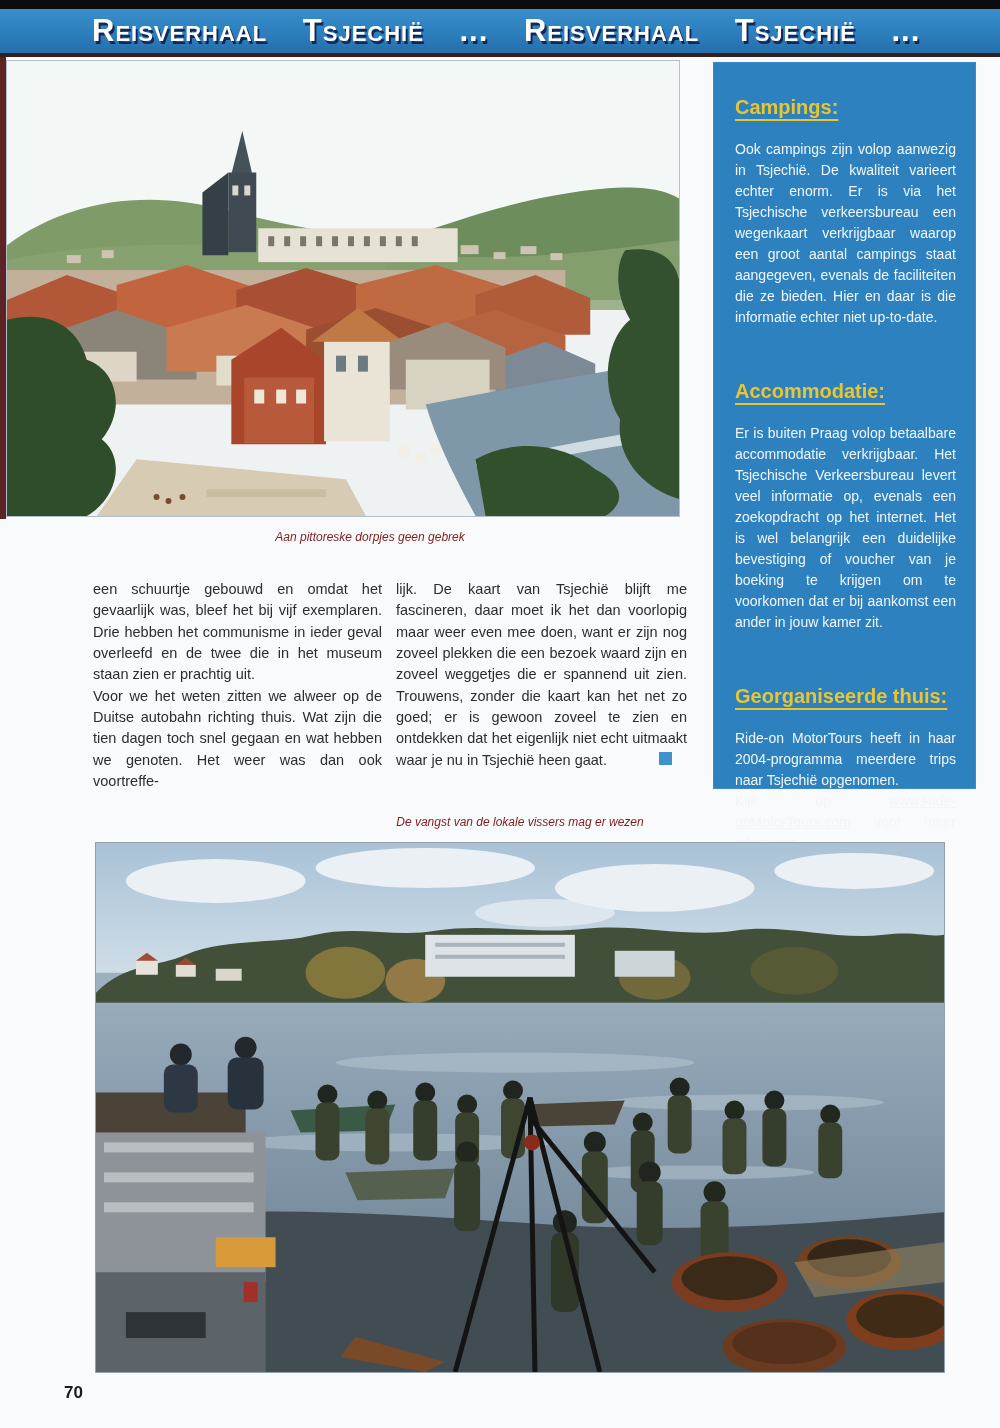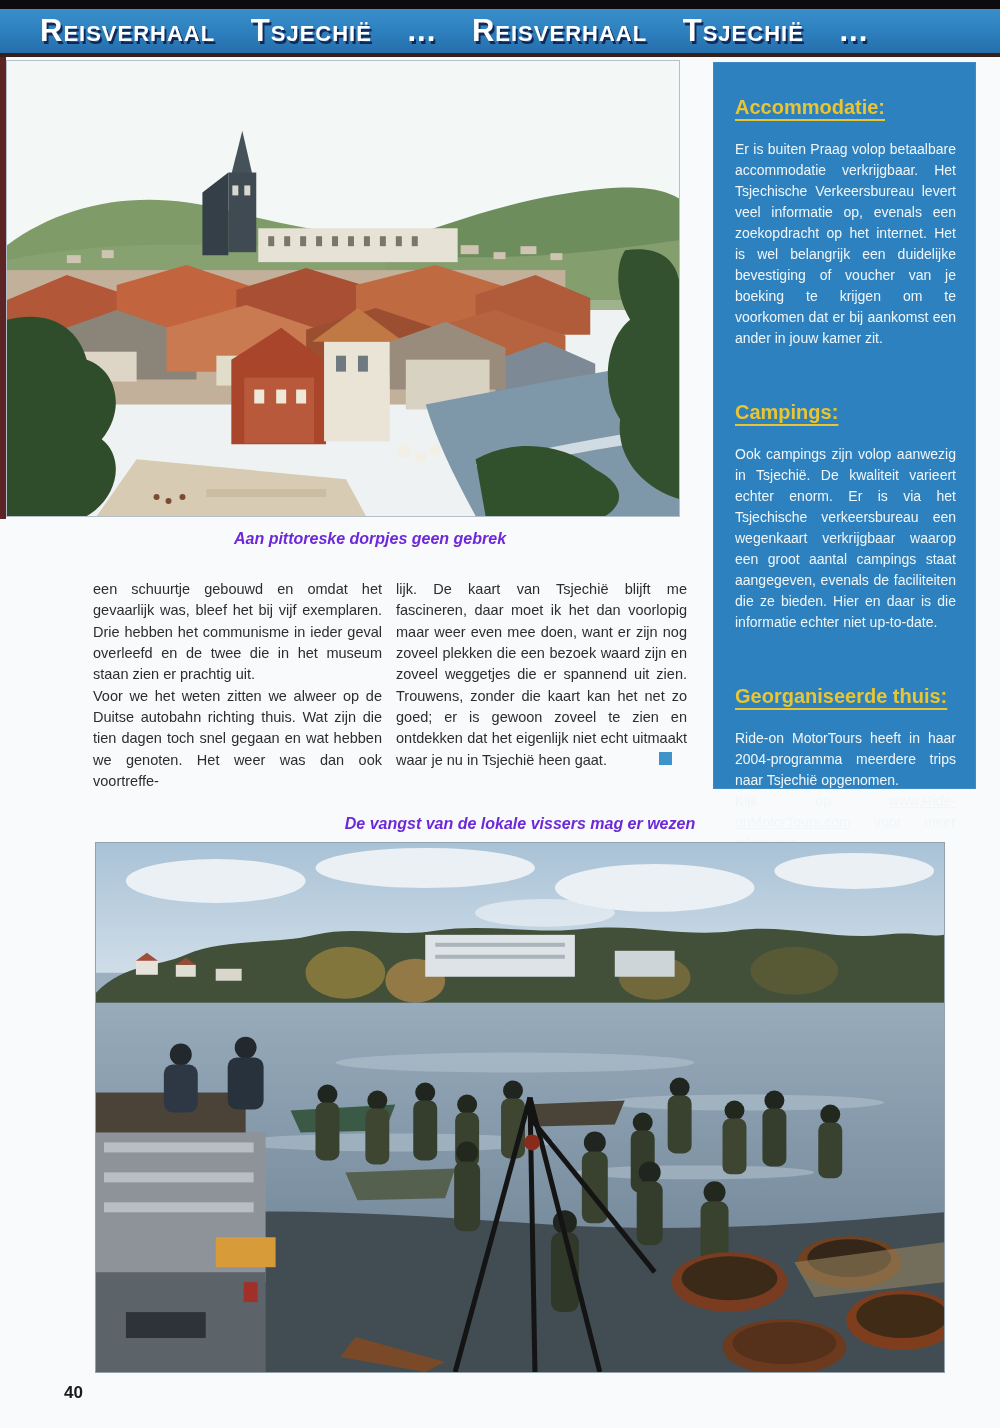--- a/index.html
+++ b/index.html
@@ -22,38 +22,38 @@
     overflow:hidden; white-space:nowrap;
     display:flex; align-items:center;
   }
   .banner-text {
     font-variant:small-caps;
     font-weight:bold;
     font-size:31px;
     letter-spacing:1px;
     word-spacing:26px;
     color:#ffffff;
-    padding-left:40px;
+    padding-left:92px;
     text-shadow:2px 3px 0 rgba(15,25,70,0.85);
   }
 
   .left-strip { position:absolute; left:0; top:57px; width:6px; height:462px; background:#5c2424; }
 
   
   .photo-top {
     position:absolute; left:6px; top:60px; width:674px; height:457px;
     border:1px solid #b3c0ca; background:#eef2f2;
   }
   .photo-bottom {
     position:absolute; left:95px; top:842px; width:850px; height:531px;
     border:1px solid #93a1ad; background:#9db0bf;
   }
   .photo-top svg, .photo-bottom svg { display:block; width:100%; height:100%; }
 
-  .caption { position:absolute; text-align:center; font-weight:bold; font-style:italic; font-size:16px; color:#6d28d9; }
+  .caption { position:absolute; text-align:center; font-weight:normal; font-style:italic; font-size:12px; color:#7f1d1d; }
   .caption-top { left:60px; top:530px; width:620px; }
   .caption-bottom { left:95px; top:815px; width:850px;text-align:center; }
 
   
   .col { position:absolute; top:571px; width:289px; font-size:14.5px; line-height:1.47; color:#2d2d30; text-align:justify;margin-top:8px; }
   .col-left { left:93px; }
   .col-right { left:396px; width:291px; }
   .article-heading {
     text-align:center; font-weight:bold; font-size:31px; color:#1a7dc6;
     letter-spacing:0px; margin:20px 0 12px 0;
@@ -192,26 +192,26 @@
     <p>een schuurtje gebouwd en omdat het gevaarlijk was, bleef het bij vijf exemplaren. Drie hebben het communisme in ieder geval overleefd en de twee die in het museum staan zien er prachtig uit.</p>
     <p>Voor we het weten zitten we alweer op de Duitse autobahn richting thuis. Wat zijn die tien dagen toch snel gegaan en wat hebben we genoten. Het weer was dan ook voortreffe-</p>
   </div>
   <div class="col col-right">
     <p>lijk. De kaart van Tsjechië blijft me fascineren, daar moet ik het dan voorlopig maar weer even mee doen, want er zijn nog zoveel plekken die een bezoek waard zijn en zoveel weggetjes die er spannend uit zien. Trouwens, zonder die kaart kan het net zo goed; er is gewoon zoveel te zien en ontdekken dat het eigenlijk niet echt uitmaakt waar je nu in Tsjechië heen gaat.</p>
   </div>
   <div class="end-square"></div>
 
   <div class="sidebar">
     <div class="sb-section">
+      <span class="sb-title">Campings:</span>
+      <div class="sb-body">Ook campings zijn volop aanwezig in Tsjechië. De kwaliteit varieert echter enorm. Er is via het Tsjechische verkeersbureau een wegenkaart verkrijgbaar waarop een groot aantal campings staat aangegeven, evenals de faciliteiten die ze bieden. Hier en daar is die informatie echter niet up-to-date.</div>
+    </div>
+    <div class="sb-section">
       <span class="sb-title">Accommodatie:</span>
       <div class="sb-body">Er is buiten Praag volop betaalbare accommodatie verkrijgbaar. Het Tsjechische Verkeersbureau levert veel informatie op, evenals een zoekopdracht op het internet. Het is wel belangrijk een duidelijke bevestiging of voucher van je boeking te krijgen om te voorkomen dat er bij aankomst een ander in jouw kamer zit.</div>
-    </div>
-    <div class="sb-section">
-      <span class="sb-title">Campings:</span>
-      <div class="sb-body">Ook campings zijn volop aanwezig in Tsjechië. De kwaliteit varieert echter enorm. Er is via het Tsjechische verkeersbureau een wegenkaart verkrijgbaar waarop een groot aantal campings staat aangegeven, evenals de faciliteiten die ze bieden. Hier en daar is die informatie echter niet up-to-date.</div>
     </div>
     <div class="sb-section">
       <span class="sb-title">Georganiseerde thuis:</span>
       <div class="sb-body preline"><span>Ride-on MotorTours heeft in haar 2004-programma meerdere trips naar Tsjechië opgenomen.
 Kijk op </span><a class="sb-link" href="#">www.Ride-onMotorTours.com</a><span> voor meer informatie
 of bel +31 (0) 575-463136.</span></div>
     </div>
   </div>
 
   <div class="caption caption-bottom">De vangst van de lokale vissers mag er wezen</div>
@@ -369,15 +369,15 @@
         <ellipse cx="690" cy="505" rx="62" ry="28" fill="#6c3a1e"></ellipse>
           <ellipse cx="690" cy="501" rx="52" ry="21" fill="#34241466"></ellipse>
         <path d="M700,420 L850,400 L850,440 L720,455 Z" fill="#9c8a62" opacity="0.55"></path>
       </g>
       <g>
         <path d="M260,495 L350,520 L330,530 L245,515 Z" fill="#7a4a28"></path>
       </g>
     </svg>
   </div>
 
-  <div class="page-number">40</div>
+  <div class="page-number">70</div>
 
 </div>
 
 </body></html>

